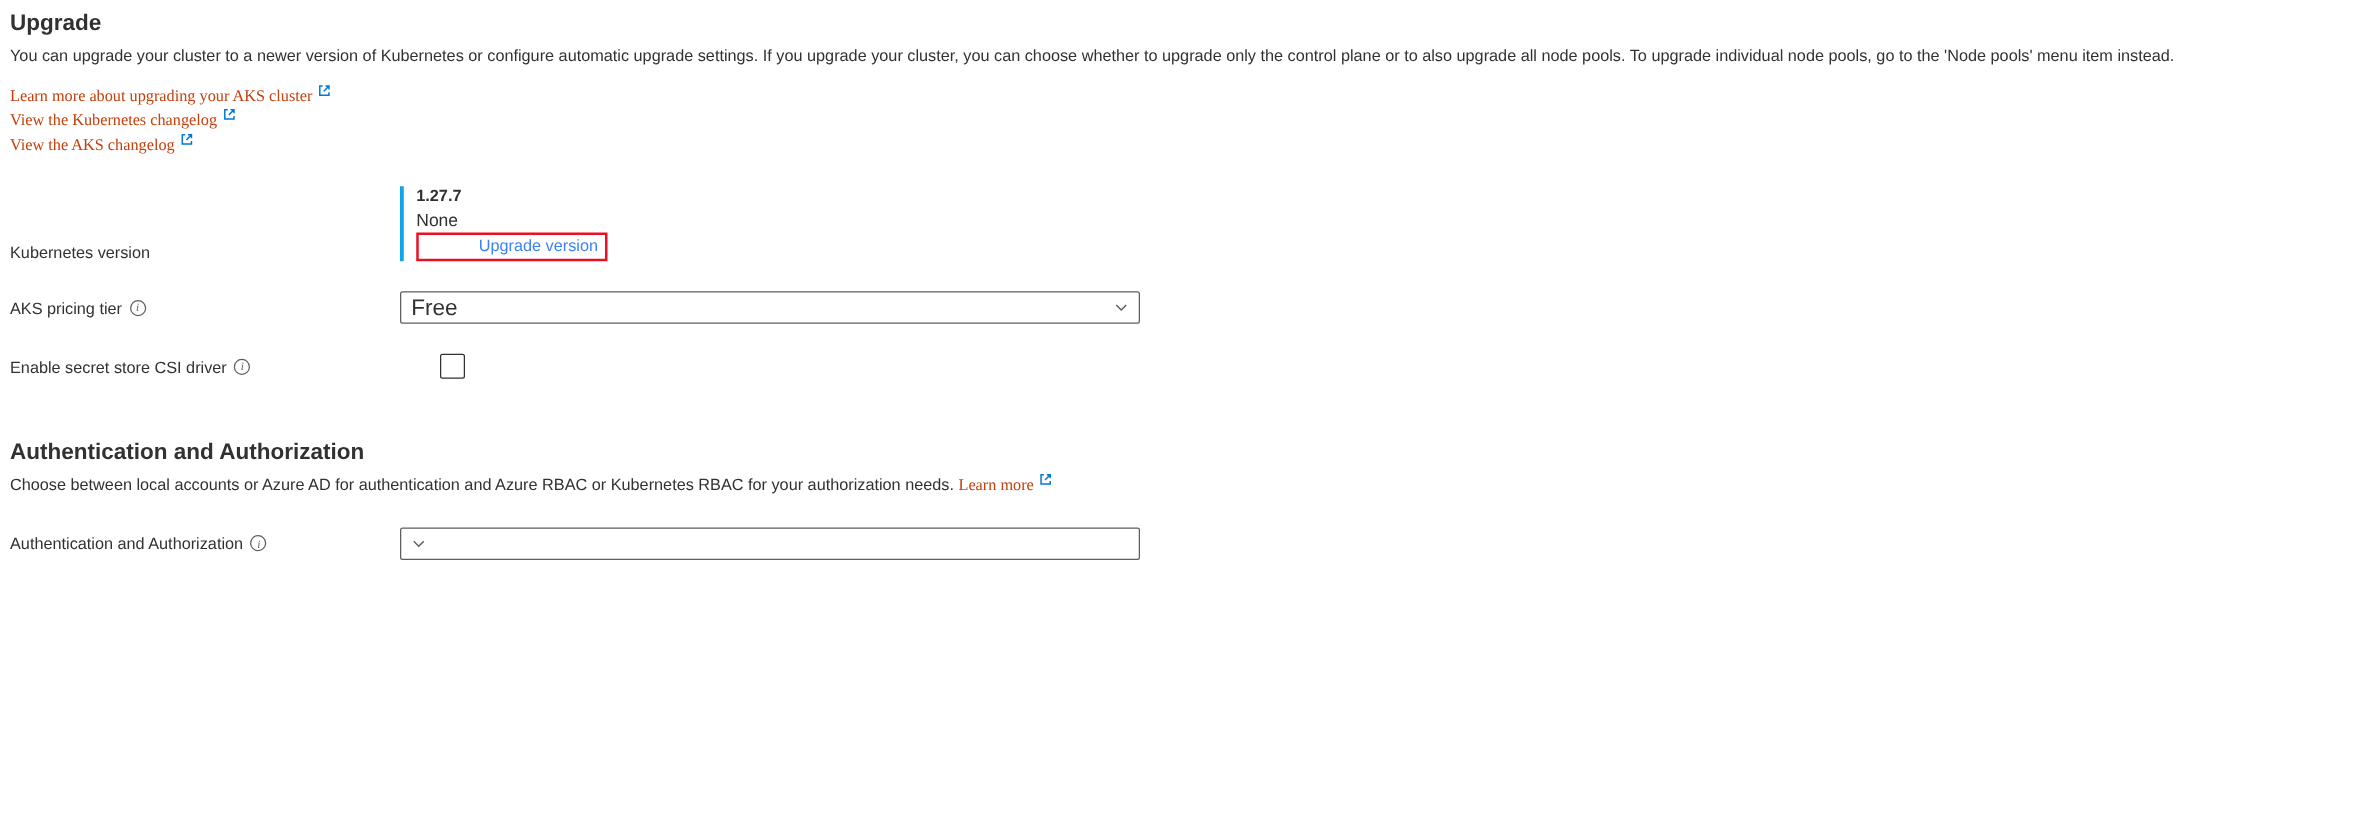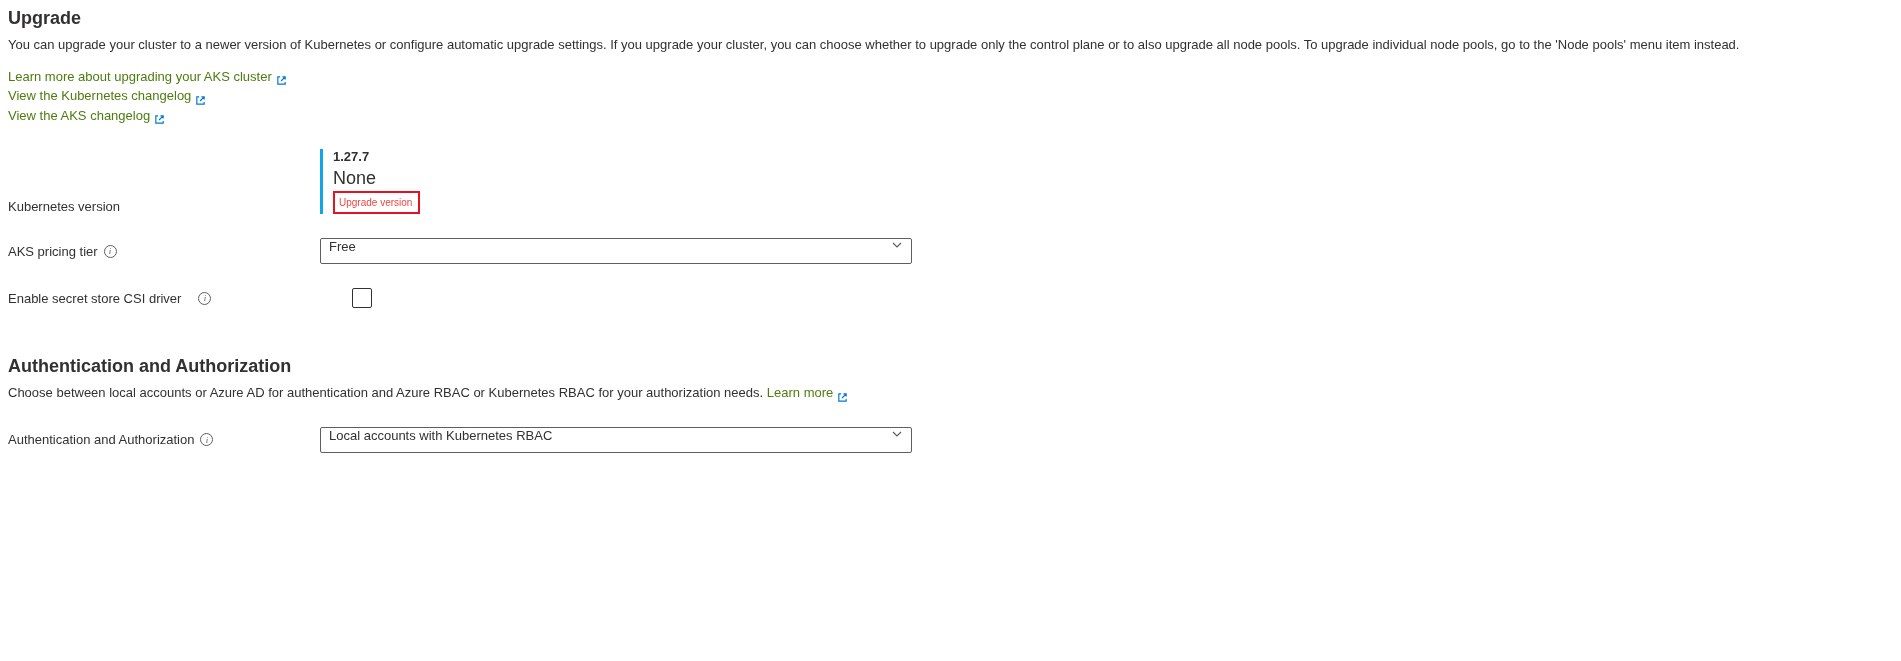--- a/index.html
+++ b/index.html
@@ -24,27 +24,28 @@
     .description {
       font-size: 13px;
       color: #323130;
       line-height: 1.5;
       margin-bottom: 12px;
     }
     .link-list {
       margin-bottom: 24px;
     }
     .link {
-      color: #4d7c0f;
+      color: #c2410c;
       text-decoration: none;
       font-size: 13px;
       display: inline-flex;
-      align-items: flex-end;
+      align-items: flex-start;
       cursor: pointer;
       line-height: 1.5;
+      font-family: Liberation Serif, serif;
     }
     .external-icon {
       width: 11px;
       height: 11px;
       margin-left: 4px;
       fill: none;
       stroke: #0078d4;
       stroke-width: 1.3;
       vertical-align: middle;
       flex-shrink: 0;
@@ -65,33 +66,34 @@
     }
     .field-value-block {
       border-left: 3px solid #0ea5e9;
       padding-left: 10px;
     }
     .version-bold {
       font-weight: 600;
       font-size: 13px;
     }
     .version-none {
-      font-size: 18px;
+      font-size: 14px;
       margin-top: 4px;
     }
     .upgrade-link-box {
       border: 2px solid #e81123;
       padding: 1px 6px 3px 4px;
       margin-top: 2px;
       display: inline-block;
     }
     .upgrade-link {
-      color: #ef4444;
-      font-size: 10px;
-      cursor: pointer;
+      color: #3b82f6;
+      font-size: 13px;
+      cursor: pointer;
+      margin-left: 44px;
     }
     .info-icon {
       width: 13px;
       height: 13px;
       margin-left: 6px;
       display: inline-flex;
       align-items: center;
       justify-content: center;
       border: 1px solid #605e5c;
       border-radius: 50%;
@@ -102,24 +104,25 @@
       cursor: pointer;
       flex-shrink: 0;
     }
     .dropdown {
       width: 592px;
       height: 26px;
       border: 1px solid #605e5c;
       border-radius: 2px;
       background: #ffffff;
       display: flex;
+      align-items: center;
       padding: 0 8px;
       cursor: pointer;
       position: relative;
-      font-size: 13px;
+      font-size: 18px;
     }
     .dropdown-text {
       flex: 1;
     }
     .chevron {
       width: 12px;
       height: 12px;
       stroke: #605e5c;
       stroke-width: 1.2;
       fill: none;
@@ -191,21 +194,21 @@
     </div>
     <div class="dropdown">
       <span class="dropdown-text">Free</span>
       <svg class="chevron" viewBox="0 0 12 12">
           <path d="M2 4l4 4 4-4"></path>
         </svg>
     </div>
   </div>
 
   <div class="field-row" style="align-items:center;">
-    <div class="field-label" style="padding-top:0;gap:11px;">
+    <div class="field-label" style="padding-top:0;">
       <span>Enable secret store CSI driver</span>
       <span class="info-icon">i</span>
     </div>
     <div style="padding-left:32px;">
       <div class="checkbox"></div>
     </div>
   </div>
 </div>
 
 <div class="section-block">
@@ -219,19 +222,18 @@
         </svg>
     </a>
   </div>
 
   <div class="field-row" style="align-items:center;margin-top:24px;">
     <div class="field-label" style="padding-top:0;">
       <span>Authentication and Authorization</span>
       <span class="info-icon">i</span>
     </div>
     <div class="dropdown">
-      <span class="dropdown-text">Local accounts with Kubernetes RBAC</span>
       <svg class="chevron" viewBox="0 0 12 12">
           <path d="M2 4l4 4 4-4"></path>
         </svg>
     </div>
   </div>
 </div>
 
 </body></html>

